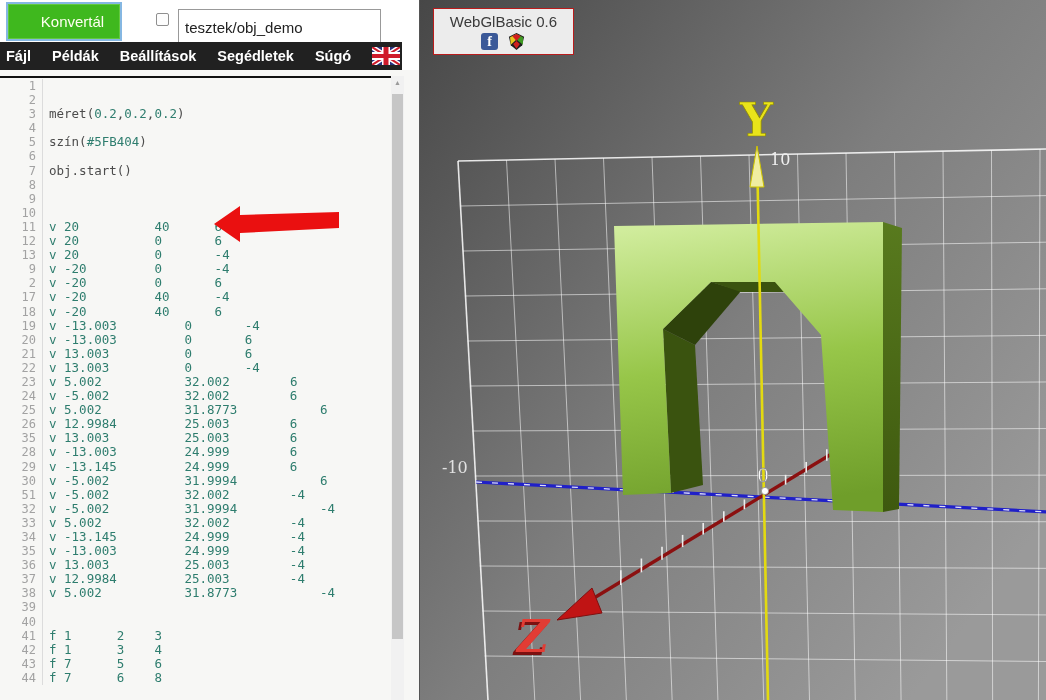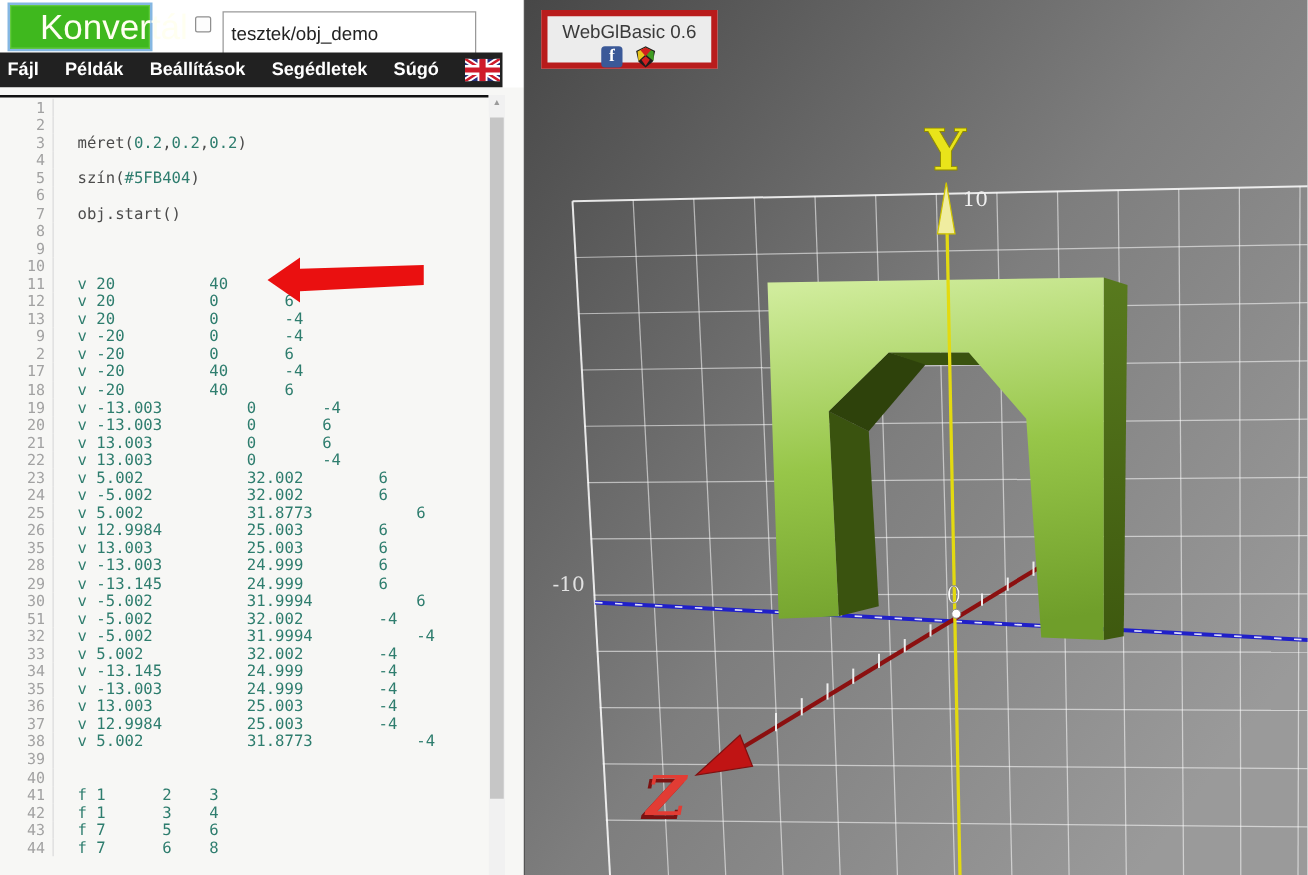--- a/index.html
+++ b/index.html
@@ -2,48 +2,48 @@
 <html><head>
 <meta charset="utf-8">
 <style>
   html,body{margin:0;padding:0;}
   body{width:1046px;height:700px;overflow:hidden;background:#fff;
        font-family:"Liberation Sans",sans-serif;display:flex;}
   
   .left-panel{position:relative;width:419px;height:700px;background:#fff;flex:0 0 auto;}
   .convert-btn{position:absolute;left:8px;top:4px;width:112px;height:35px;
      background:#3fb81e;border:1px solid #63c940;box-shadow:0 0 0 2px #85b7e2;
-     color:#fffff0;font-size:28px;font-family:"Liberation Sans",sans-serif;cursor:pointer;padding-left:23px;}
+     color:#fffff0;font-size:15px;font-family:"Liberation Sans",sans-serif;cursor:pointer;padding-left:23px;}
   .obj-checkbox{position:absolute;left:156px;top:13px;width:13px;height:13px;
      appearance:none;-webkit-appearance:none;border:1px solid #8f8f8f;background:#fdfdfd;border-radius:2px;margin:0;}
   .filename-input{position:absolute;left:178px;top:9px;width:203px;height:37px;box-sizing:border-box;
      border:1px solid #999;font-size:15px;padding:1px 6px;color:#222;font-family:"Liberation Sans",sans-serif;}
   .menubar{position:absolute;left:0;top:42px;width:402px;height:28px;background:#212121;
      display:flex;align-items:center;padding-left:6px;box-sizing:border-box;}
   .menu-item{color:#fff;font-size:14.5px;font-weight:bold;margin-right:21px;cursor:pointer;white-space:nowrap;}
   .flag{width:28px;height:18px;display:block;cursor:pointer;}
   
   .editor-wrap{position:absolute;left:0;top:70px;width:419px;height:630px;background:#f7f7f5;}
   .editor-topline{position:absolute;left:0;top:6px;width:391px;height:2px;background:#111;}
   .code-lines{position:absolute;left:0;top:9px;width:391px;}
   .cl{display:flex;height:14.1px;line-height:14.1px;font-family:"DejaVu Sans Mono",monospace;}
   .cl .ln{flex:0 0 36px;text-align:right;padding-right:6px;color:#a2a2a2;font-size:12px;}
-  .cl .cd{flex:1;border-left:1px solid #dcdcdc;padding-left:19px;font-size:12.5px;white-space:pre;}
+  .cl .cd{flex:1;border-left:1px solid #dcdcdc;padding-left:6px;font-size:12.5px;white-space:pre;}
   .tk-i{color:#4c4c4c;}
   .tk-n{color:#2e7d6e;}
   .scrollbar{position:absolute;right:15px;top:6px;width:13px;height:624px;background:#f1f1f1;}
   .scroll-up{position:absolute;top:0;left:0;width:13px;height:14px;background:#f1f1f1;
      color:#9a9a9a;font-size:7px;text-align:center;line-height:14px;cursor:pointer;}
   .scroll-thumb{position:absolute;top:18px;left:1px;width:11px;height:545px;background:#c6c6c6;cursor:pointer;}
   .red-arrow{position:absolute;left:198px;top:133px;width:145px;height:42px;pointer-events:none;}
   
   .viewport{position:relative;width:627px;height:700px;flex:0 0 auto;border-left:1px solid #555;}
   .scene{position:absolute;left:0;top:0;}
   .webgl-box{position:absolute;left:13px;top:8px;width:141px;height:47px;background:#ececec;
-     border:5px solid #b91c1c;box-sizing:border-box;text-align:center;}
+     border:1px solid #b91c1c;box-sizing:border-box;text-align:center;}
   .webgl-title{font-size:15px;color:#3a3a3a;margin-top:4px;}
   .badge-row{display:flex;justify-content:center;align-items:center;gap:9px;margin-top:2px;}
   .fb-icon{width:17px;height:17px;background:#3b5998;border-radius:3px;color:#fff;
      font-family:"Liberation Serif",serif;font-weight:bold;font-size:14px;line-height:17px;
      text-align:center;cursor:pointer;}
   .shield-icon{width:19px;height:19px;cursor:pointer;}
 </style>
 </head>
 <body>
 

